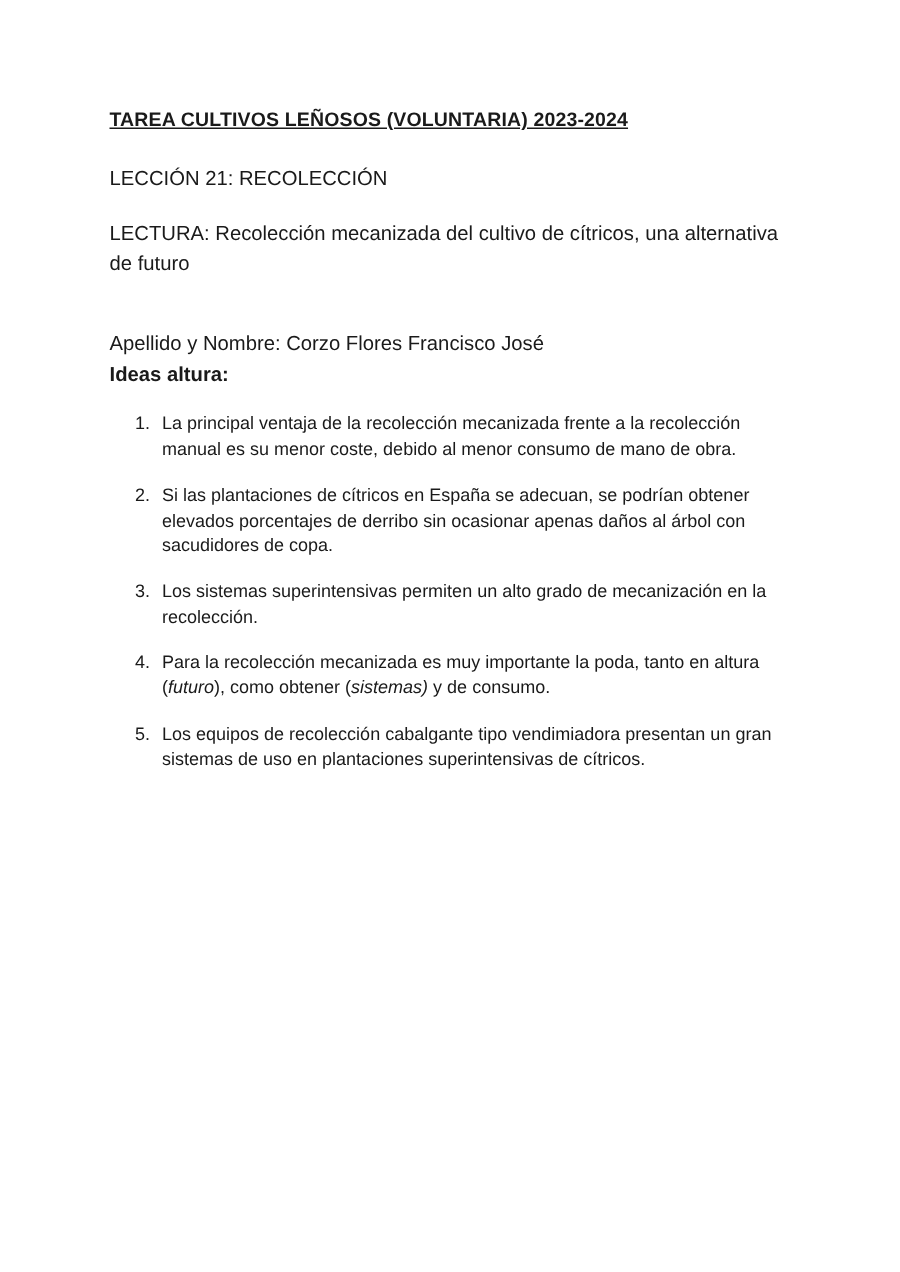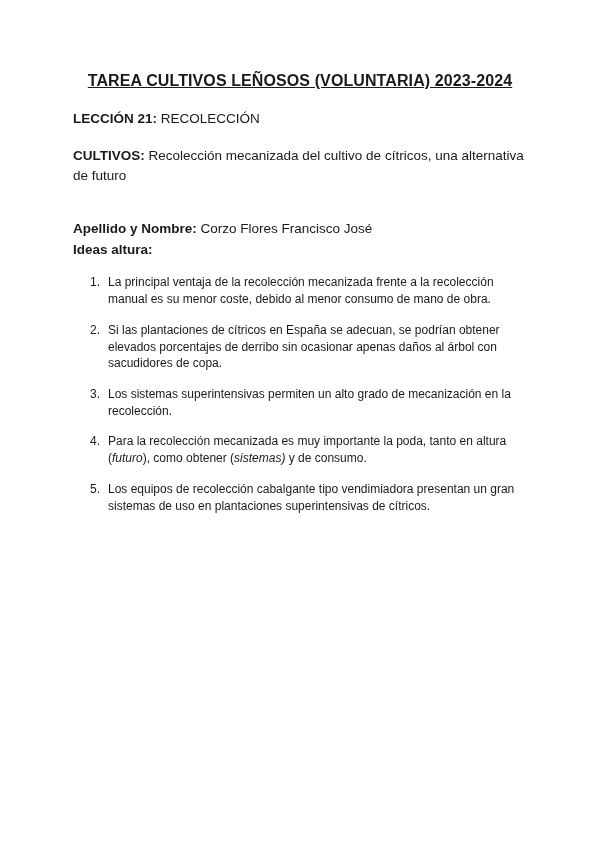--- a/index.html
+++ b/index.html
@@ -19,33 +19,32 @@
       position: absolute;
       left: 73px;
       top: 0;
       width: 460px;
     }
     .title {
       position: absolute;
       top: 72px;
       left: 0;
       width: 454px;
-      text-align: center;
       font-weight: bold;
-      font-size: 16px;
+      font-size: 13px;
       text-decoration: underline;
       letter-spacing: 0.1px;
     }
     .field {
       position: absolute;
       left: 0;
       font-size: 13.5px;
       line-height: 20px;
     }
-    .field b { font-weight: bold; }
+    .field b { font-weight: normal; }
     .leccion { top: 109px; }
     .lectura { top: 146px; width: 460px; }
     .nombre { top: 219px; }
     .ideas { top: 240px; font-weight: bold; }
     .list {
       position: absolute;
       left: 17px;
       width: 440px;
       font-size: 12px;
       line-height: 16.5px;
@@ -71,21 +70,21 @@
 <body>
 
 <div class="page">
   <div class="title">TAREA CULTIVOS LEÑOSOS (VOLUNTARIA) 2023-2024</div>
 
   <div class="field leccion">
     <b>LECCIÓN 21:</b><span> RECOLECCIÓN</span>
   </div>
 
   <div class="field lectura">
-    <b>CULTIVOS:</b><span> Recolección mecanizada del cultivo de cítricos, una alternativa de futuro</span>
+    <b>LECTURA:</b><span> Recolección mecanizada del cultivo de cítricos, una alternativa de futuro</span>
   </div>
 
   <div class="field nombre">
     <b>Apellido y Nombre:</b><span> Corzo Flores Francisco José</span>
   </div>
 
   <div class="field ideas">Ideas altura:</div>
 
   <div class="list">
     <div class="item i1">

